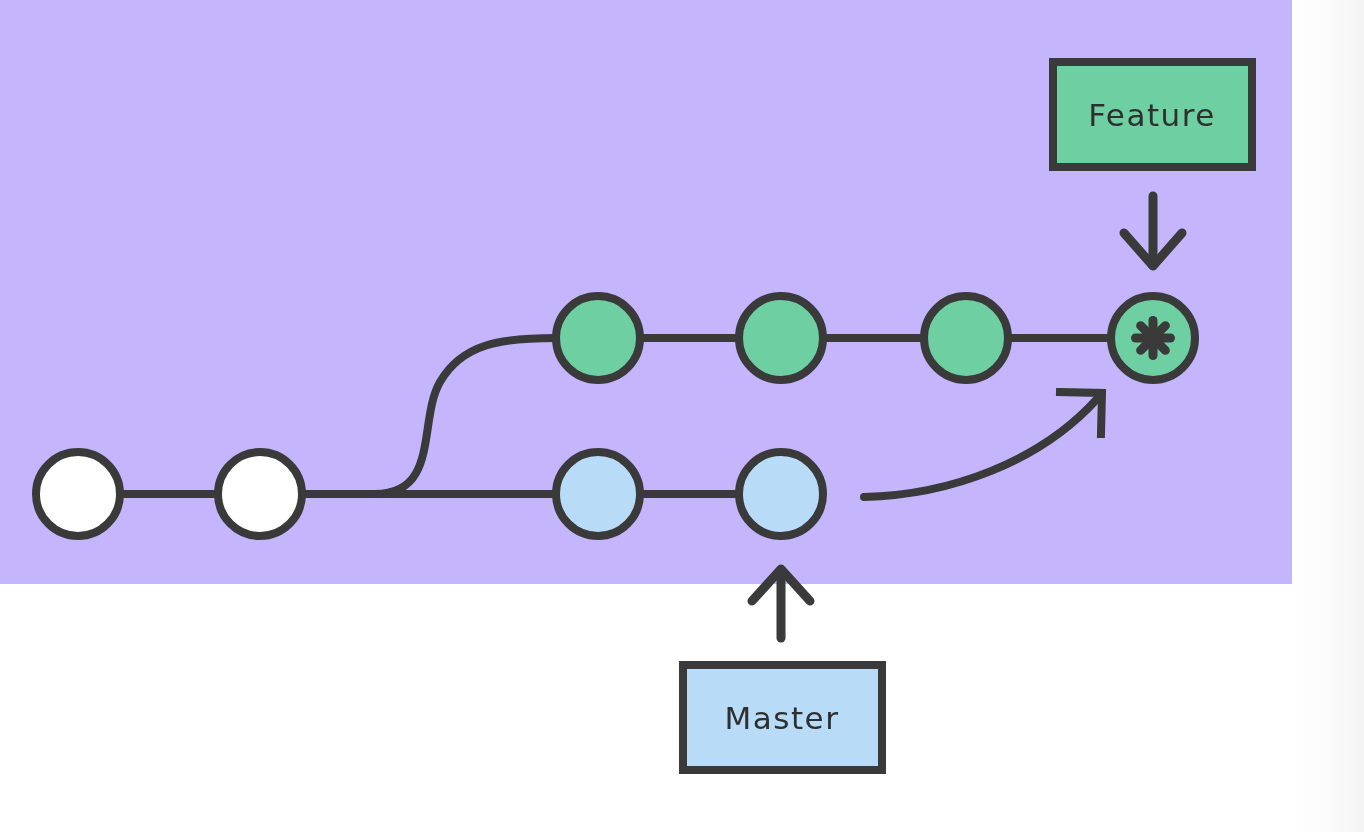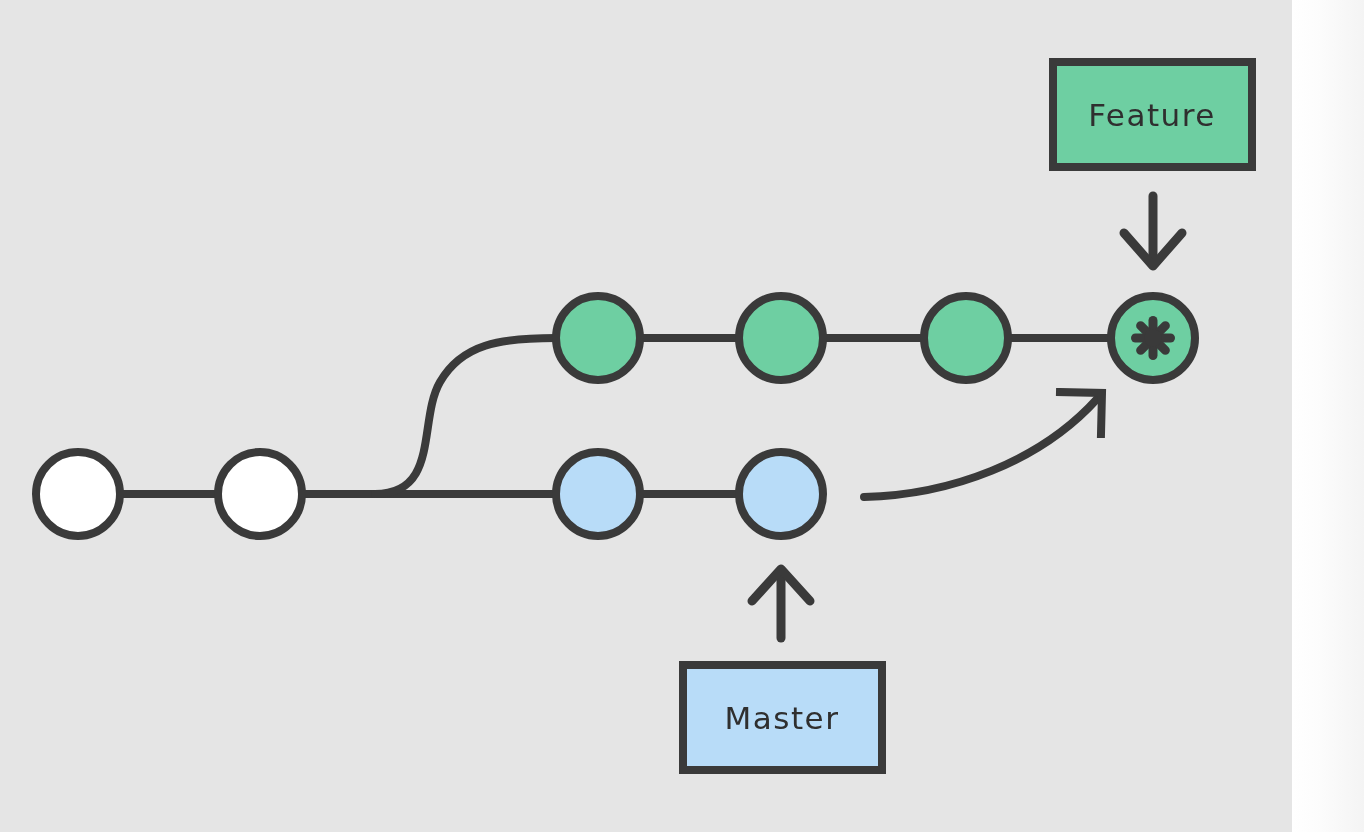--- a/index.html
+++ b/index.html
@@ -10,22 +10,22 @@
   }
   body {
     width: 1364px;
     height: 832px;
     font-family: "DejaVu Sans", sans-serif;
     overflow: hidden;
   }
   #canvas-wrap {
     position: relative;
     width: 1364px;
-    height: 832px;
-    background: #e5e5e5;
+    height: 584px;
+    background: #c4b5fd;
   }
   
   #right-edge-gradient {
     position: absolute;
     top: 0;
     right: 0;
     width: 72px;
     height: 832px;
     background: linear-gradient(to right, #ffffff 0%, #fcfcfc 40%, #f4f4f4 100%);
     pointer-events: none;

